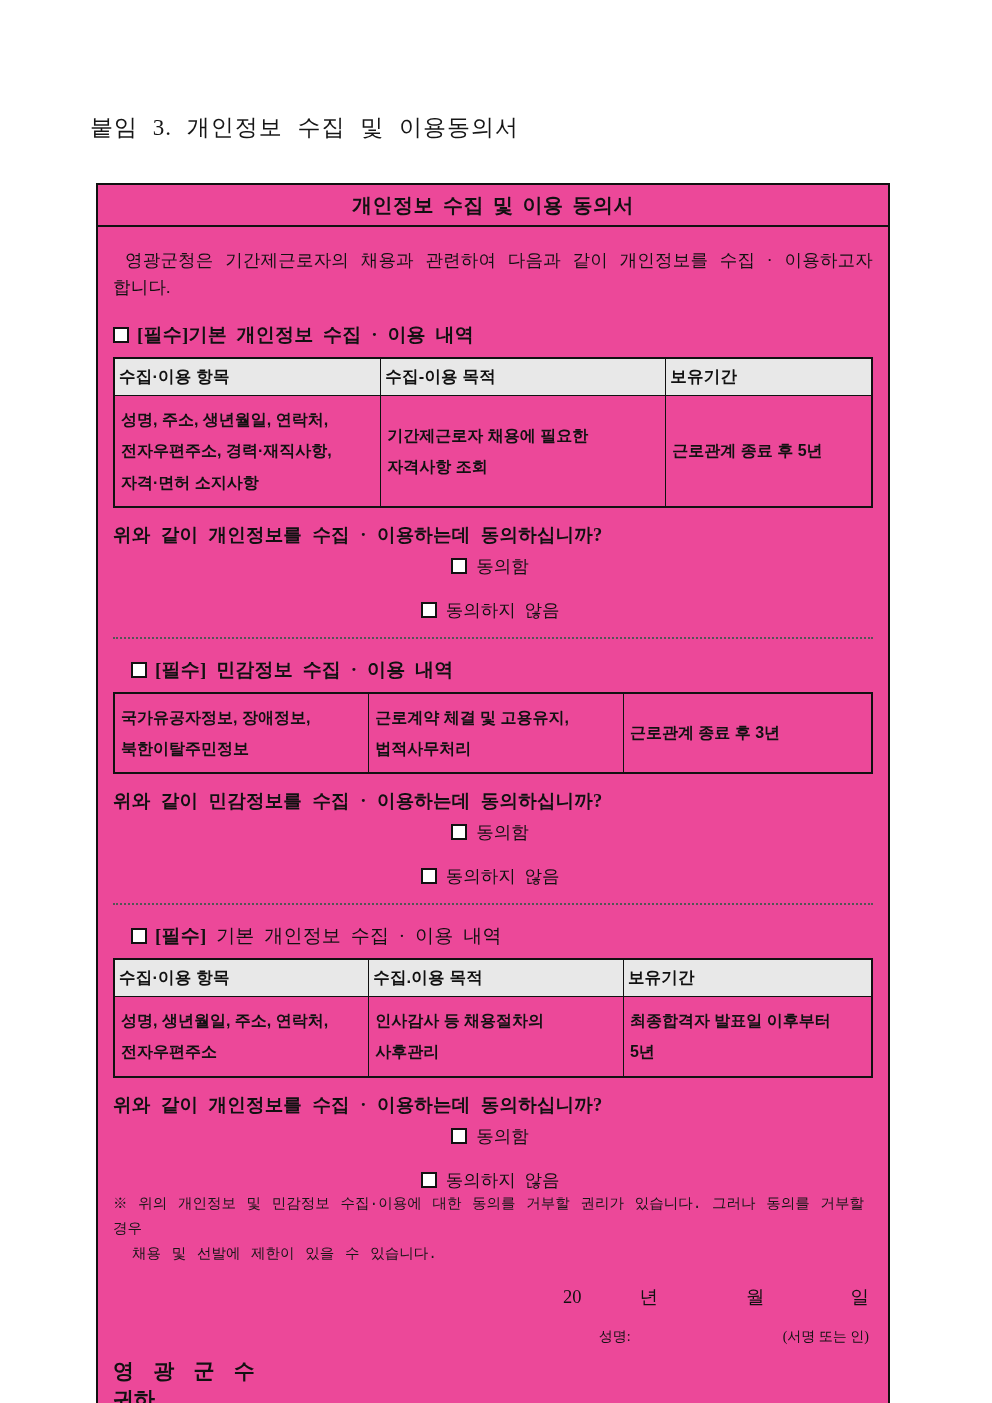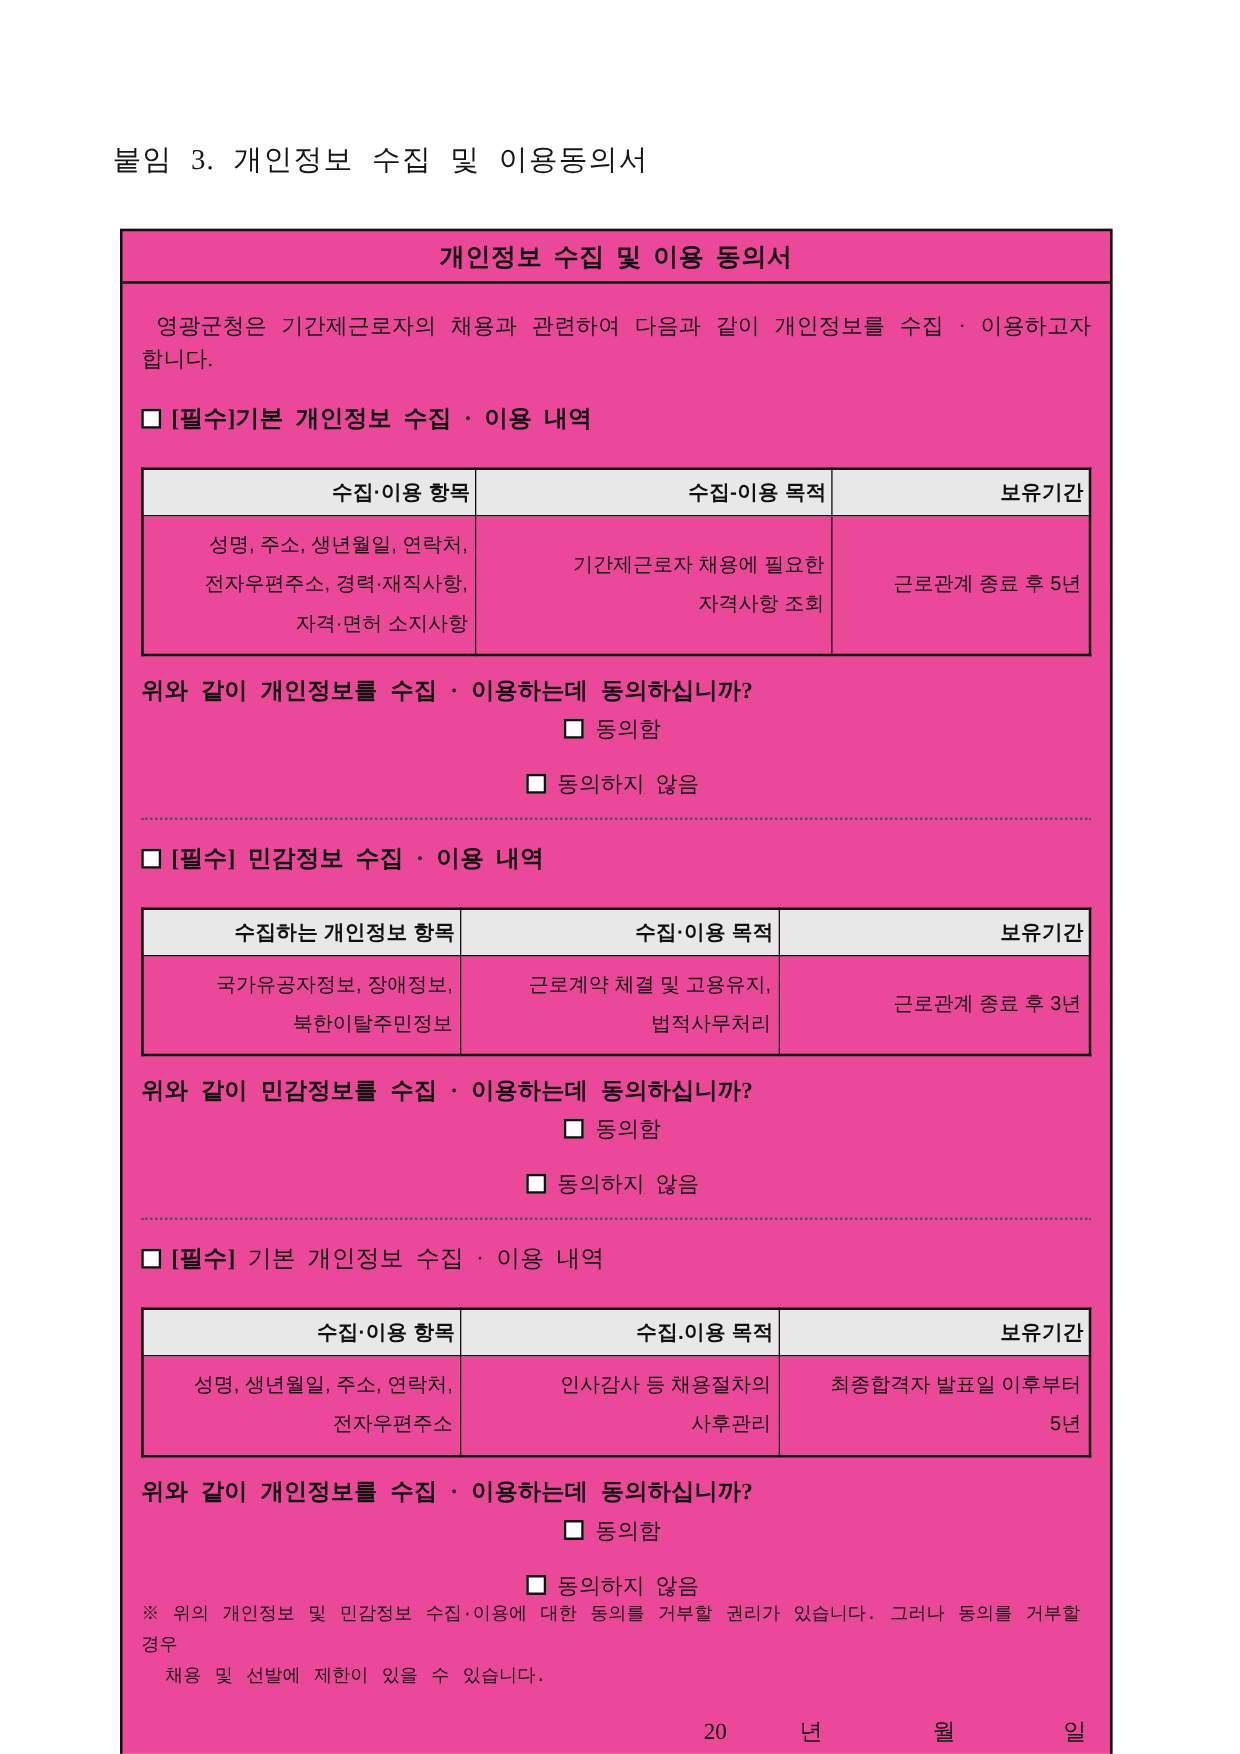--- a/index.html
+++ b/index.html
@@ -43,27 +43,27 @@
     display:flex; align-items:center;
   }
   .section-heading .rest { font-weight:400; }
   .cbx {
     display:inline-block; width:16px; height:16px;
     border:2px solid #111; background:#fff;
     flex:0 0 auto;
   }
   .section-heading .cbx { margin-right:8px; }
   table.info {
-    width:100%; margin-top:26px;
+    width:100%; margin-top:9px;
     border-collapse:collapse;
     font-family:"Liberation Sans", sans-serif;
-    font-size:16px; text-align:right;
+    font-size:16px; text-align:left;
     border:2px solid #111;
   }
-  table.info th, table.info td { border:1.5px solid #111; }
+  table.info th, table.info td { border:1.5px solid #111;font-weight:bold; }
   table.info th {
     background:#e8e8e8; font-weight:700; font-size:16.5px;
     padding:7px 4px; letter-spacing:0.2px;
   }
   table.info td { padding:8px 6px; vertical-align:middle; }
   table.info td .cell-line { display:block; line-height:1.95; }
   .question {
     margin-top:14px;
     font-size:18.5px; font-weight:700;
     word-spacing:0.3em; letter-spacing:0.2px;
@@ -74,21 +74,21 @@
     gap:10px; padding-right:6px;
     font-size:17.5px; word-spacing:0.25em;flex-direction:column;
   }
   .options .opt { display:flex; align-items:center; gap:9px; }
   .options .gap { width:40px; }
   .dotline {
     margin-top:15px;
     border-top:2px dotted #555;
     height:0;
   }
-  .dotline + .section-heading { margin-top:18px; }
+  .dotline + .section-heading { margin-top:18px;margin-left:18px; }
   .note {
     font-family:Liberation Mono, monospace;
     font-size:14.5px; line-height:1.75; color:#161616;
     word-spacing:2px;
   }
   .note .l2 { padding-left:19px; }
   .date-row {
     margin-top:16px;
     display:flex; justify-content:flex-end; align-items:baseline;
     font-size:18.5px; padding-right:4px;
@@ -177,25 +177,20 @@
       <span class="rest"></span>
     </div>
 
     <table class="info">
       <colgroup>
           <col style="width:33.6%">
           <col style="width:33.6%">
           <col style="width:32.8%">
         </colgroup>
       <tbody>
-          <tr>
-        <th>수집하는 개인정보 항목</th>
-        <th>수집·이용 목적</th>
-        <th>보유기간</th>
-      </tr>
       <tr>
         <td>
           <span class="cell-line">국가유공자정보, 장애정보,</span>
           <span class="cell-line">북한이탈주민정보</span>
         </td>
         <td>
           <span class="cell-line">근로계약 체결 및 고용유지,</span>
           <span class="cell-line">법적사무처리</span>
         </td>
         <td>

